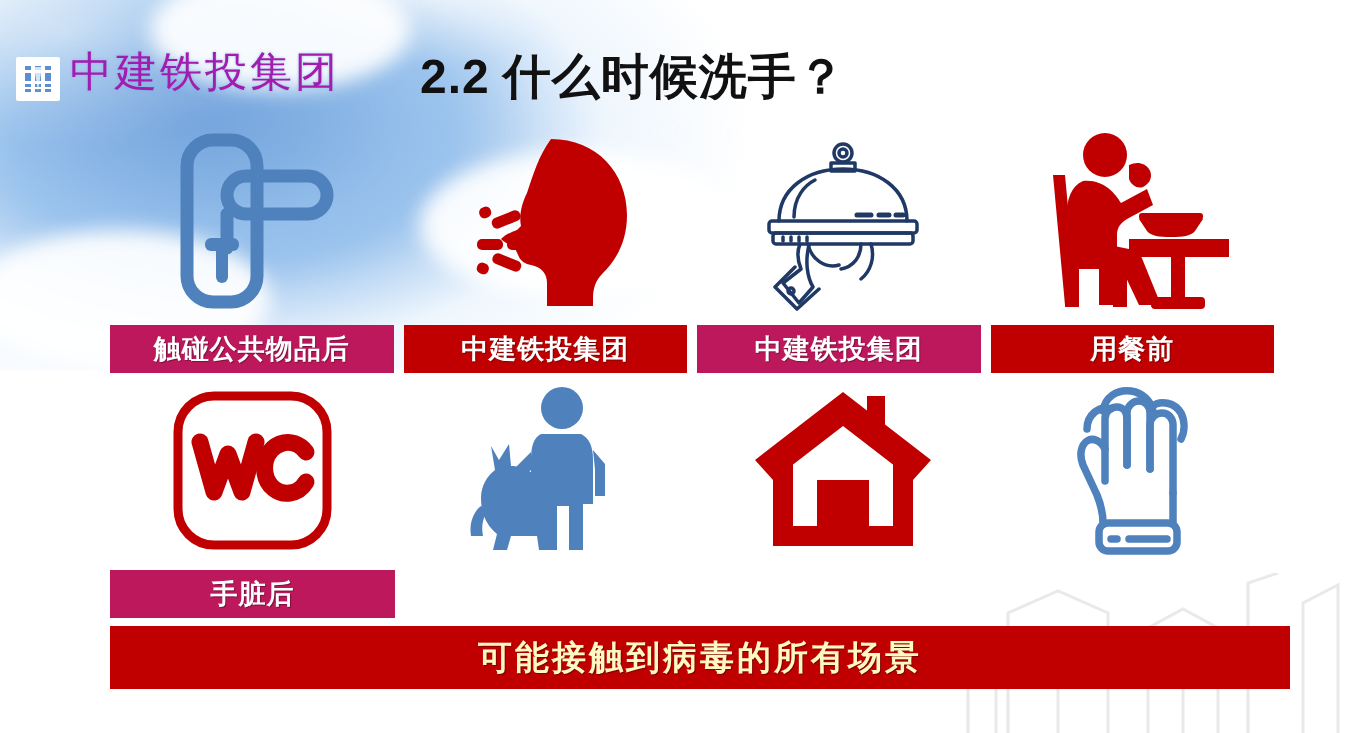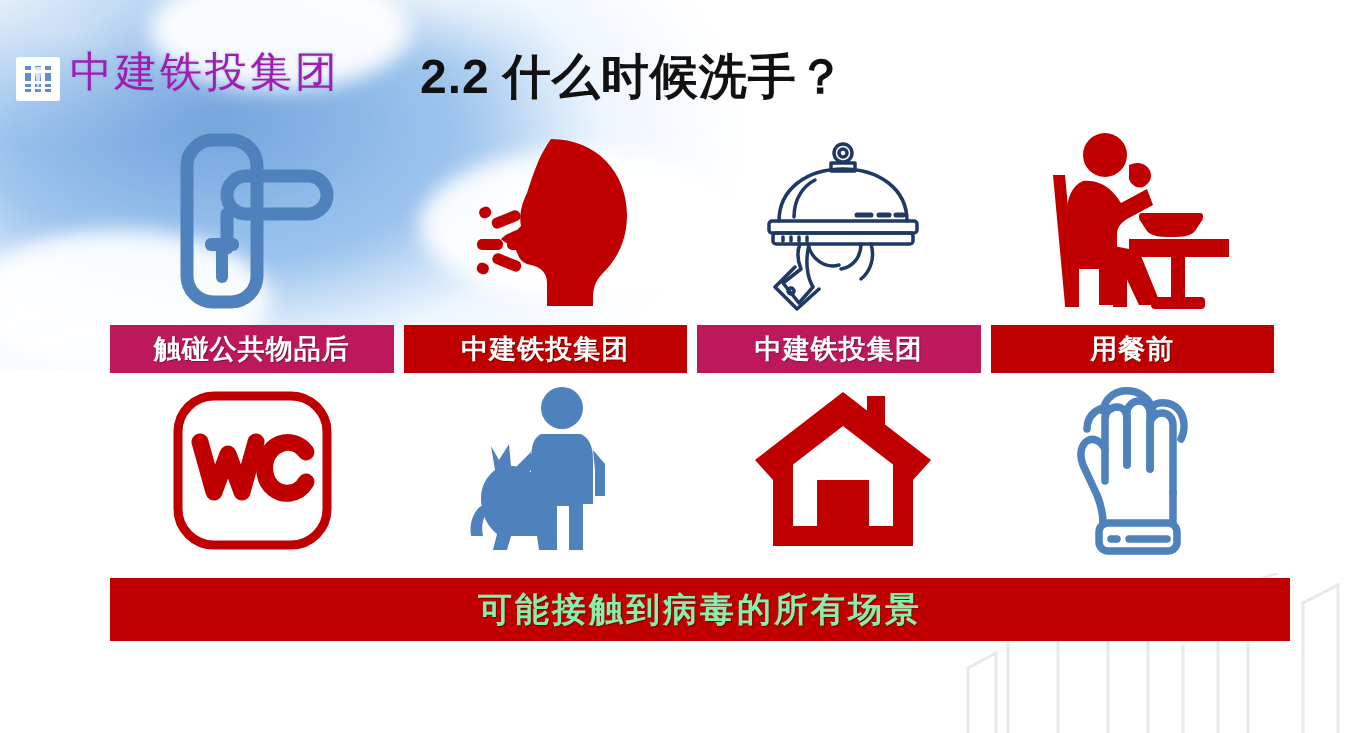--- a/index.html
+++ b/index.html
@@ -89,21 +89,21 @@
     letter-spacing:1px;
     text-shadow:1px 1px 1px rgba(0,0,0,.35);
   }
   .label:last-child{margin-right:16px;}
   .label.navy{background:#be185d;}
   .label.red{background:#C00000;}
 
   .banner{
     margin-top:8px;width:1180px;height:63px;background:#C00000;
     display:flex;align-items:center;justify-content:center;
-    color:#86efac;font-size:34px;font-weight:bold;
+    color:#fef9c3;font-size:34px;font-weight:bold;
     font-family:"Liberation Serif", serif;
     letter-spacing:3px;
     text-shadow:1px 1px 1px rgba(0,0,0,.35);
   }
 </style>
 </head>
 <body>
 
 <div id="slide">
 
@@ -285,18 +285,19 @@
             <path d="M30 66 C26 58 18 54 12 58 C6 62 4 72 8 82 L22 112 C26 122 28 132 28 140"></path>
             <path d="M98 110 L98 140"></path>
             <rect x="24" y="140" width="78" height="28" rx="9"></rect>
             <path d="M36 156 L42 156 M54 156 L92 156"></path>
           </g>
         </svg>
       </div>
     </div>
 
     <div class="label-row">
+      <div class="label navy">手脏后</div>
     </div>
 
     <div class="banner">可能接触到病毒的所有场景</div>
 
   </div>
 </div>
 
 </body></html>

